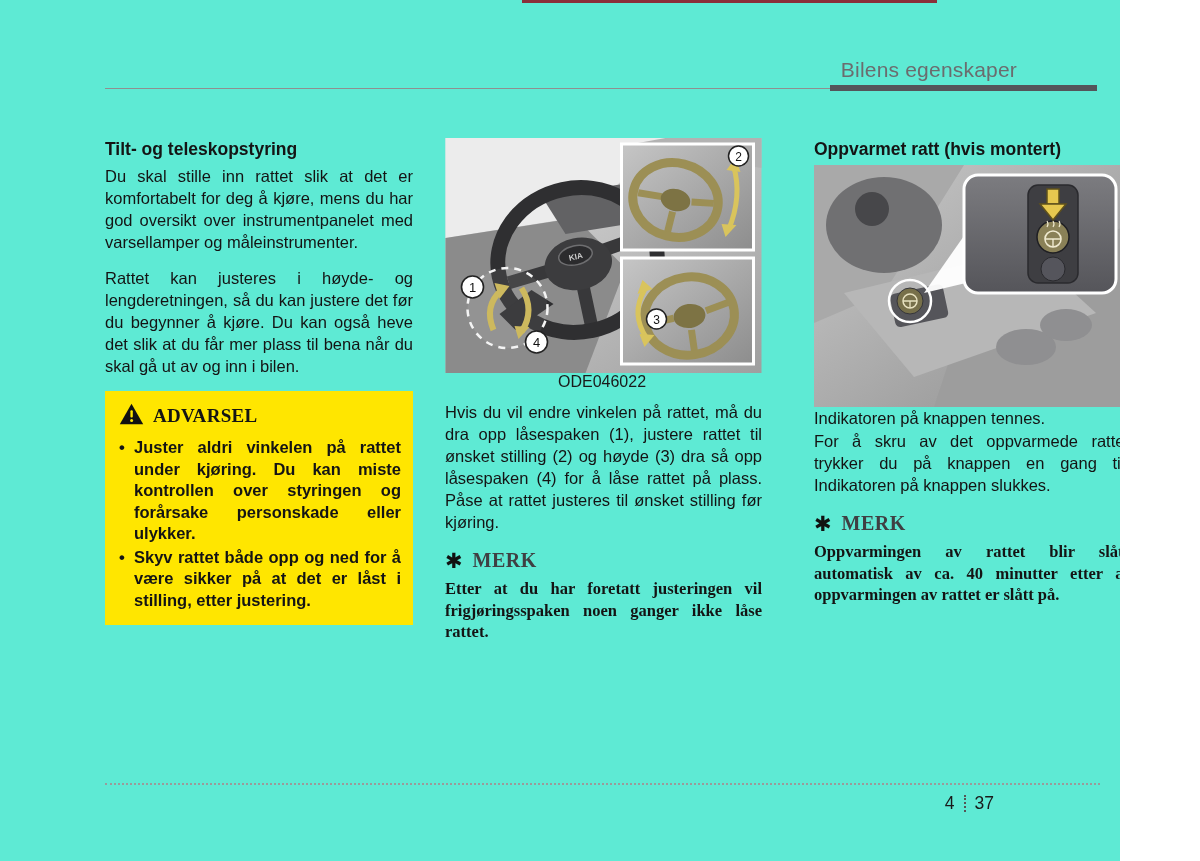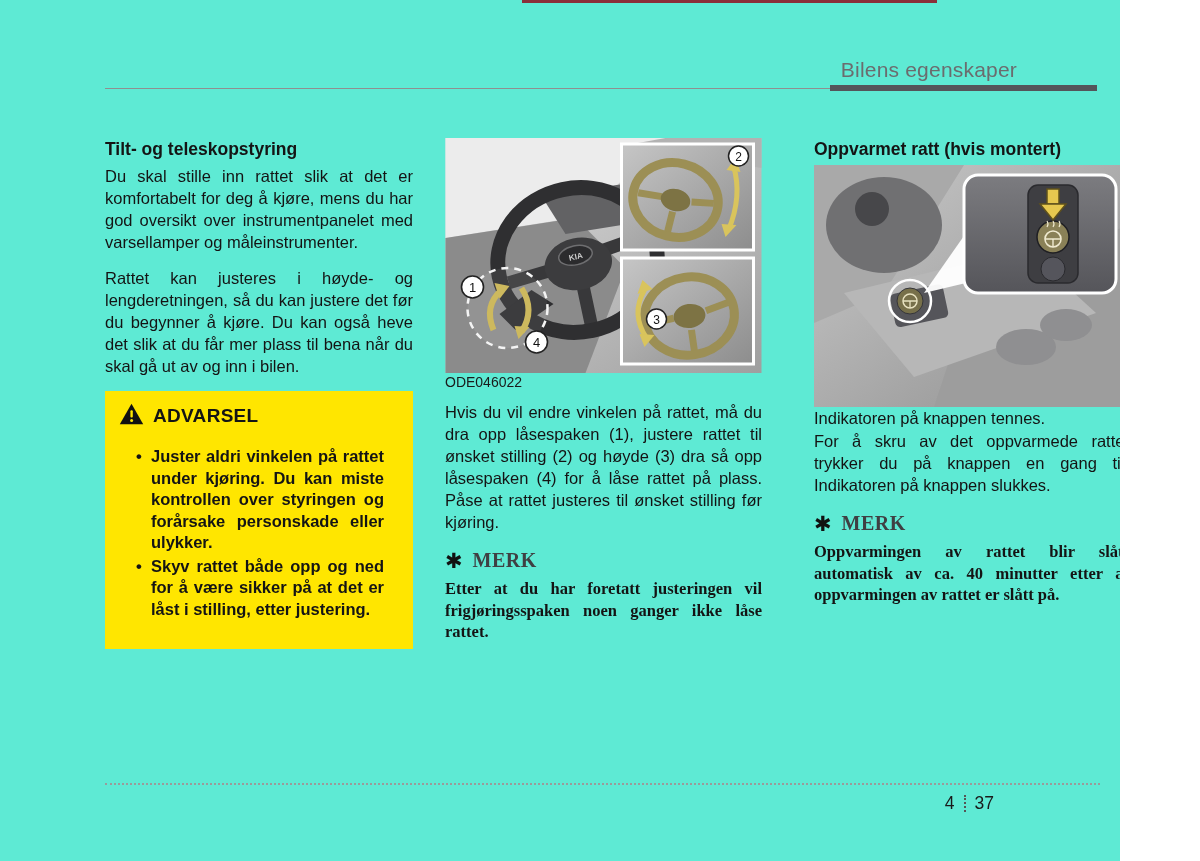--- a/index.html
+++ b/index.html
@@ -26,34 +26,34 @@
 
   .section-title { font-size:17.5px; font-weight:bold; margin:0 0 5px 0; line-height:22px; }
   .body-para {
     font-size:16.5px; line-height:22px; text-align:justify; margin:0 0 14px 0; hyphens:none;
   }
 
   
   .warning-box {
     background:#ffe600; padding:10px 12px 12px 12px; margin-top:2px;
   }
-  .warning-header { display:flex; align-items:center; gap:9px; margin:2px 0 8px 2px; }
+  .warning-header { display:flex; align-items:center; gap:9px; margin:2px 0 8px 2px;font-family:Liberation Serif, serif; }
   .warning-title { font-size:19px; font-weight:bold; letter-spacing:0.3px; }
-  .warning-list { list-style:none; margin:17px; padding:0; }
+  .warning-list { list-style:none; margin:0; padding:0; }
   .warning-list li {
     position:relative; padding-left:17px; font-weight:bold; font-size:16.5px;
     line-height:21.5px; text-align:justify; margin-bottom:2px;
   }
   .warning-list li::before { content:"•"; position:absolute; left:2px; top:0; }
 
   
   .figure { width:100%; display:block; }
   .figure svg { display:block; }
   .figure-caption {
-    text-align:left; font-size:14px; color:#1a1a1a; margin:2px 3px 12px 0; line-height:14px;
+    text-align:center; font-size:16px; color:#1a1a1a; margin:2px 3px 12px 0; line-height:14px;
   }
 
   
   .note-heading { display:flex; align-items:center; gap:10px; margin:16px 0 6px 0; }
   .note-asterisk { font-size:21px; line-height:21px; color:#111; }
   .note-title {
     font-family:"Liberation Serif", serif; font-weight:bold; font-size:20px;
     color:#3f4043; letter-spacing:0.5px;
   }
   .note-para {

